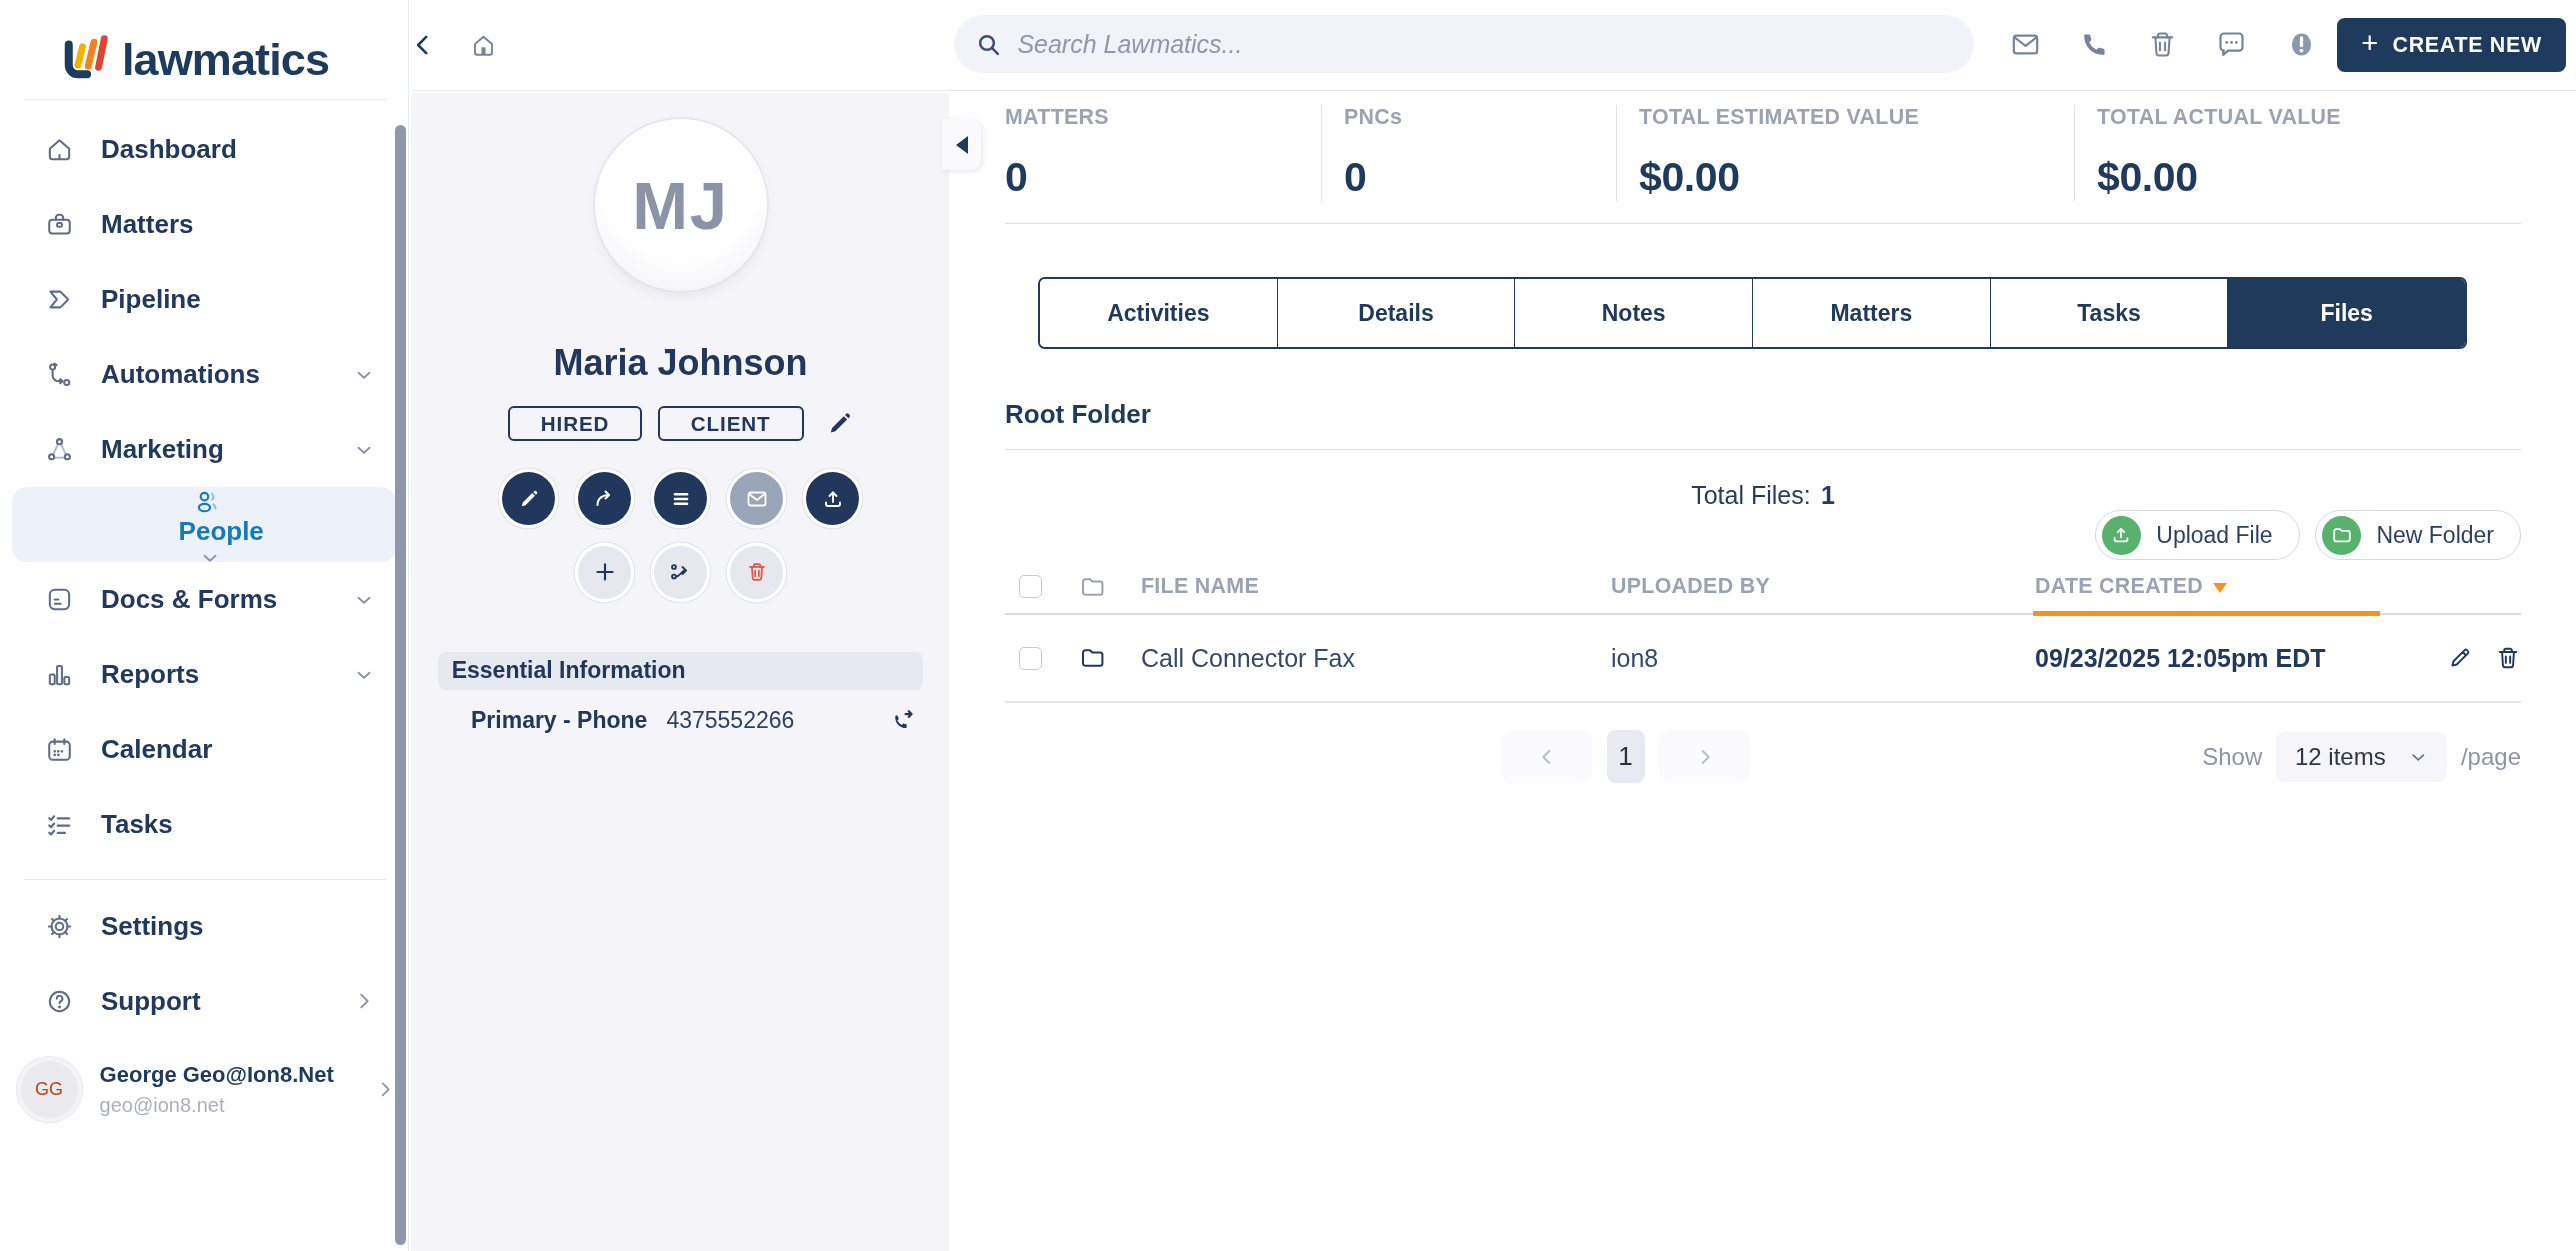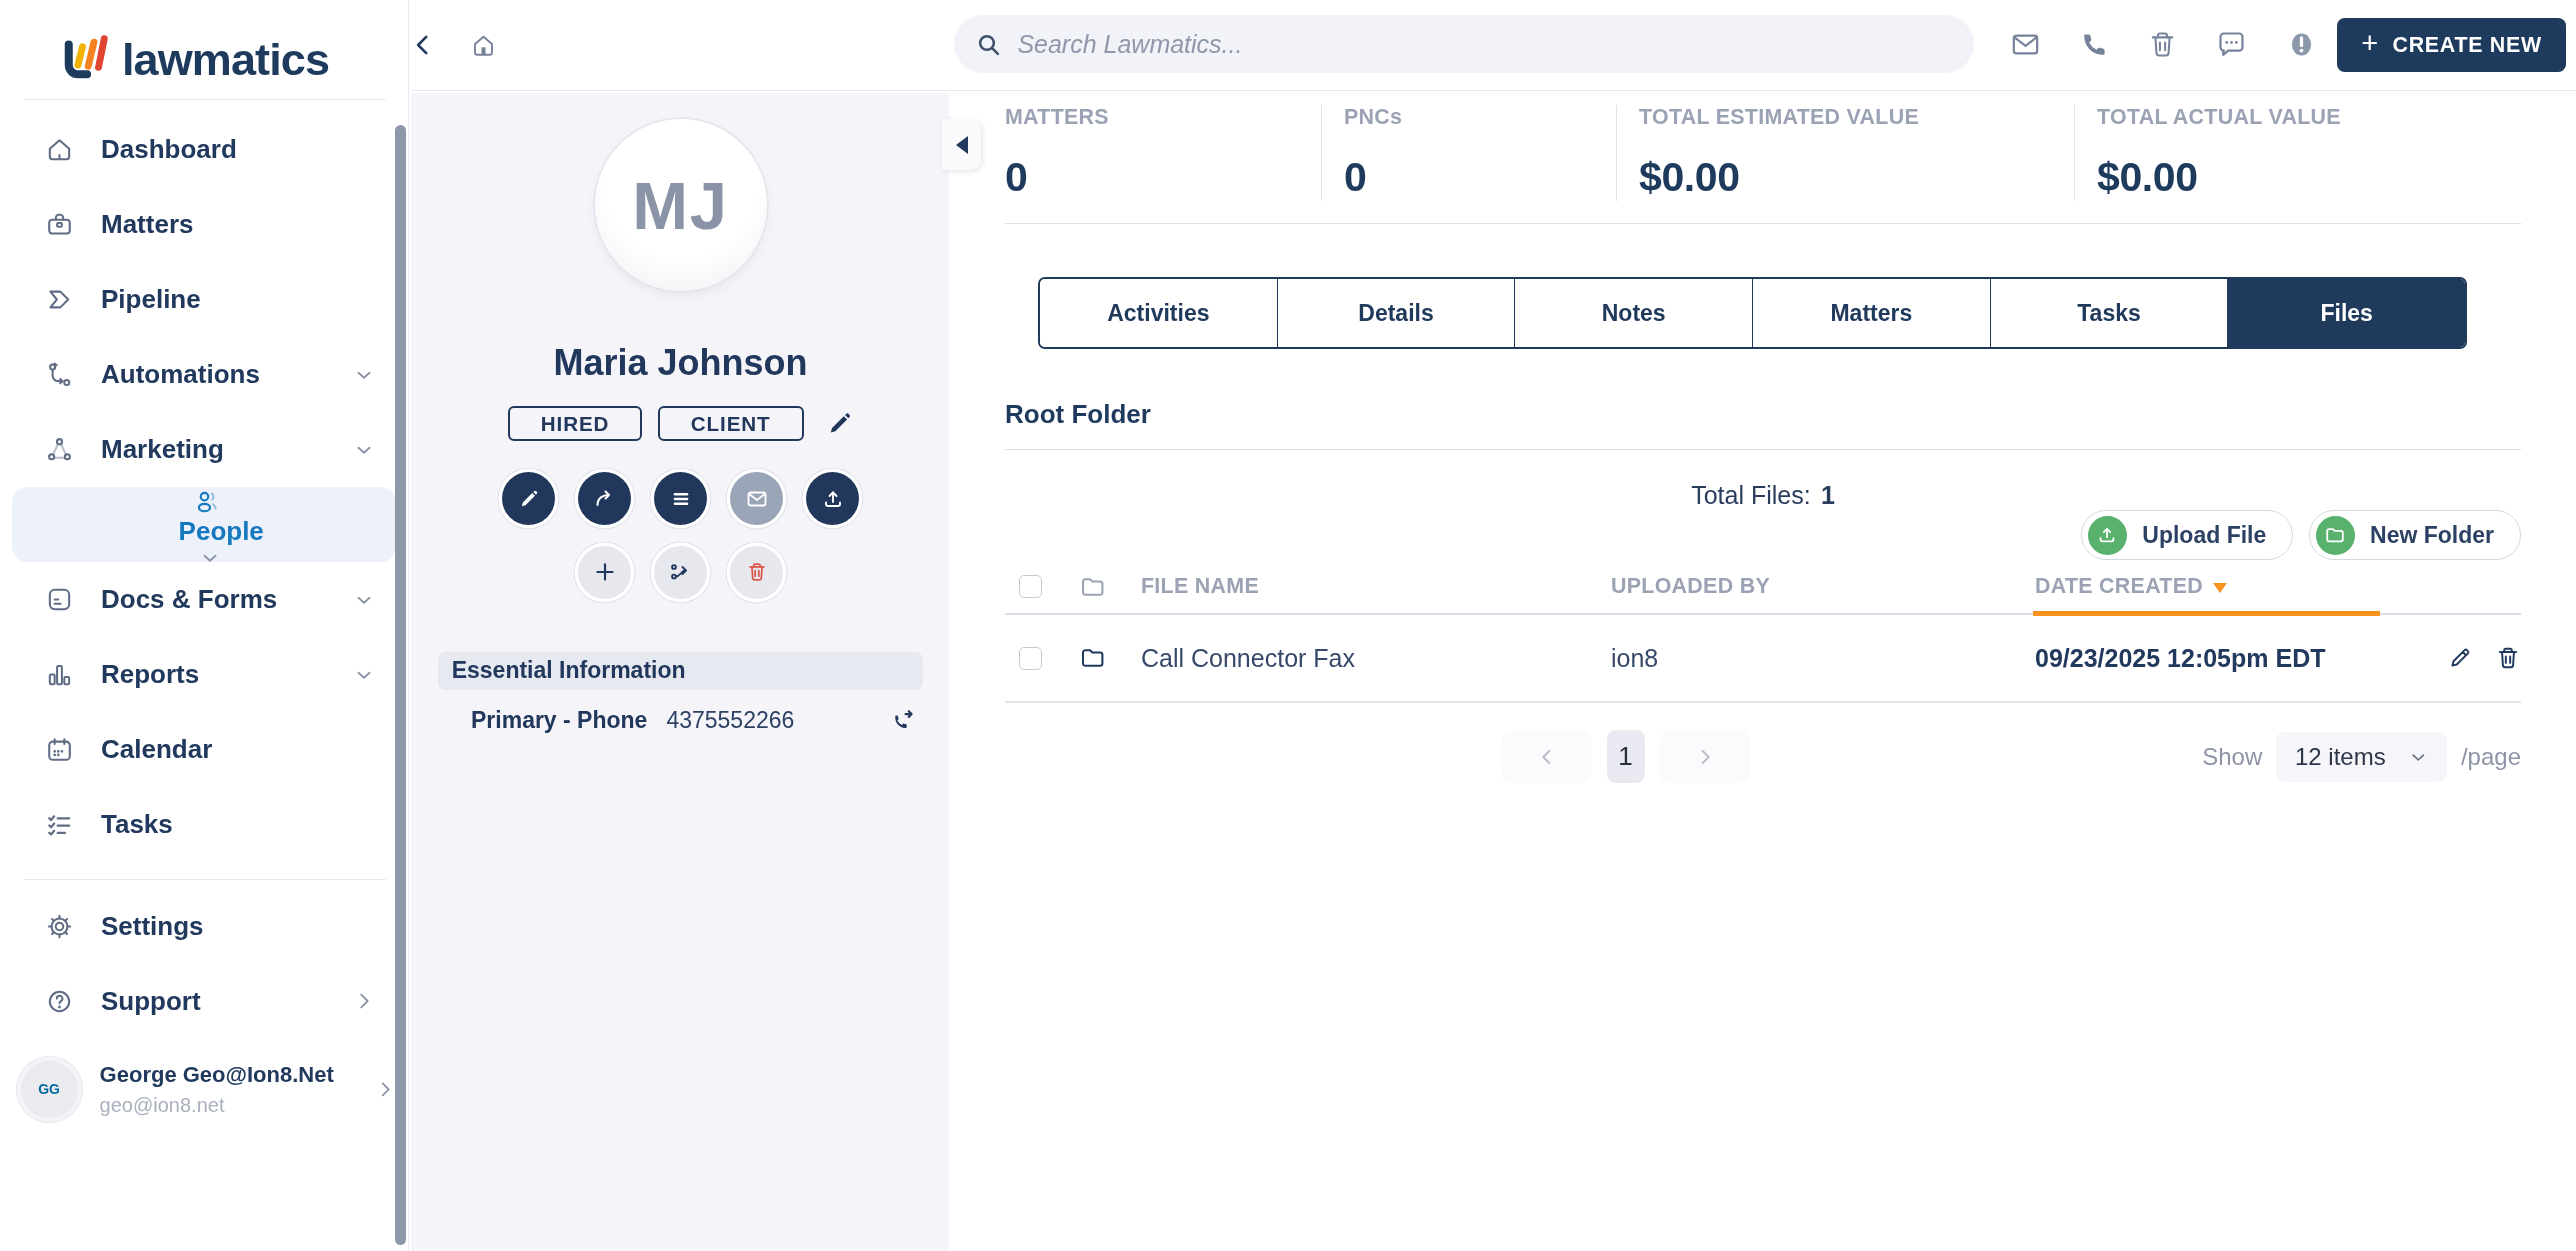--- a/index.html
+++ b/index.html
@@ -19,21 +19,21 @@
   .nav-ic { width:34px; color:#5f6c84; }
   .nav-lbl { flex:1; margin-left:22px; font-size:26px; font-weight:700; color:#22395e; }
   .nav-chev { color:#8b93a6; }
   .nav-item.active { background:#edf1fa;flex-direction:column; }
   .nav-item.active .nav-ic { color:#1579c0; }
   .nav-item.active .nav-lbl { color:#1579c0; }
   .side-foot { padding:8.6px 12px 0 12px; }
   .user-row { display:flex; align-items:center; margin:22px 12px 0 20.6px; }
   .user-avatar { width:57px; height:57px; border-radius:50%; background:#eaeaef;
     box-shadow:0 0 0 4.3px #f4f4f8, 0 0 0 5.1px #e4e4ec; display:flex; align-items:center;
-    justify-content:center; font-size:14px; font-weight:700; color:#0369a1; }
+    justify-content:center; font-size:18px; font-weight:400; color:#c2410c; }
   .user-meta { flex:1; margin-left:22px; }
   .user-name { font-size:22px; font-weight:700; color:#22395e; }
   .user-email { font-size:20px; color:#a9b0bd; margin-top:5.1px; }
   .side-scrollbar { position:absolute; right:1.7px; top:125px; bottom:6.9px; width:11px;
     border-radius:6.9px; background:#8f98a9; }
 
   
   .topbar { position:absolute; left:411px; right:0; top:0; height:91px; background:#fff;
     border-bottom:1.7px solid #e8eaf1; z-index:4; }
   .tb-collapse { position:absolute; left:-6.9px; top:26px; width:38px; height:38px;
@@ -108,21 +108,21 @@
   .tab { flex:1; display:flex; align-items:center; justify-content:center;
     font-size:23px; font-weight:700; color:#203a5c; border-right:1.7px solid #203a5c;
     cursor:pointer; background:#fff; }
   .tab:last-child { border-right:none; }
   .tab.active { background:#203a5c; color:#fff; }
   .folder-title { margin-top:50px; font-size:26px; font-weight:700; color:#1e3a5c; }
   .hr-folder { margin-top:19px; }
   .files-toolbar { margin-top:31px; width:1516px; display:flex; align-items:center; height:50px;flex-direction:column; }
   .total { font-size:25px; color:#2a3c5c; }
   .total b { margin-left:10.3px; font-weight:700; }
-  .toolbar-btns { margin-left:auto; display:flex; gap:15.4px;font-weight:bold; }
+  .toolbar-btns { margin-left:auto; display:flex; gap:15.4px; }
   .pill-btn { height:50px; border:1.7px solid #d5d9e2; border-radius:25px; background:#fff;
     display:flex; align-items:center; gap:15.4px; padding:0 26px 0 6px; cursor:pointer; }
   .pill-ic { width:39px; height:39px; border-radius:50%; background:#58b16d; color:#fff;
     display:flex; align-items:center; justify-content:center; }
   .pill-lbl { font-size:23px; color:#2c4163; }
 
   .table { width:1516px; margin-top:29px; }
   .thead { position:relative; display:flex; align-items:center; height:55px;
     border-bottom:2.6px solid #d9dce5; }
   .sort-bar { position:absolute; left:1028px; bottom:-2.6px; width:347px; height:5.1px;

